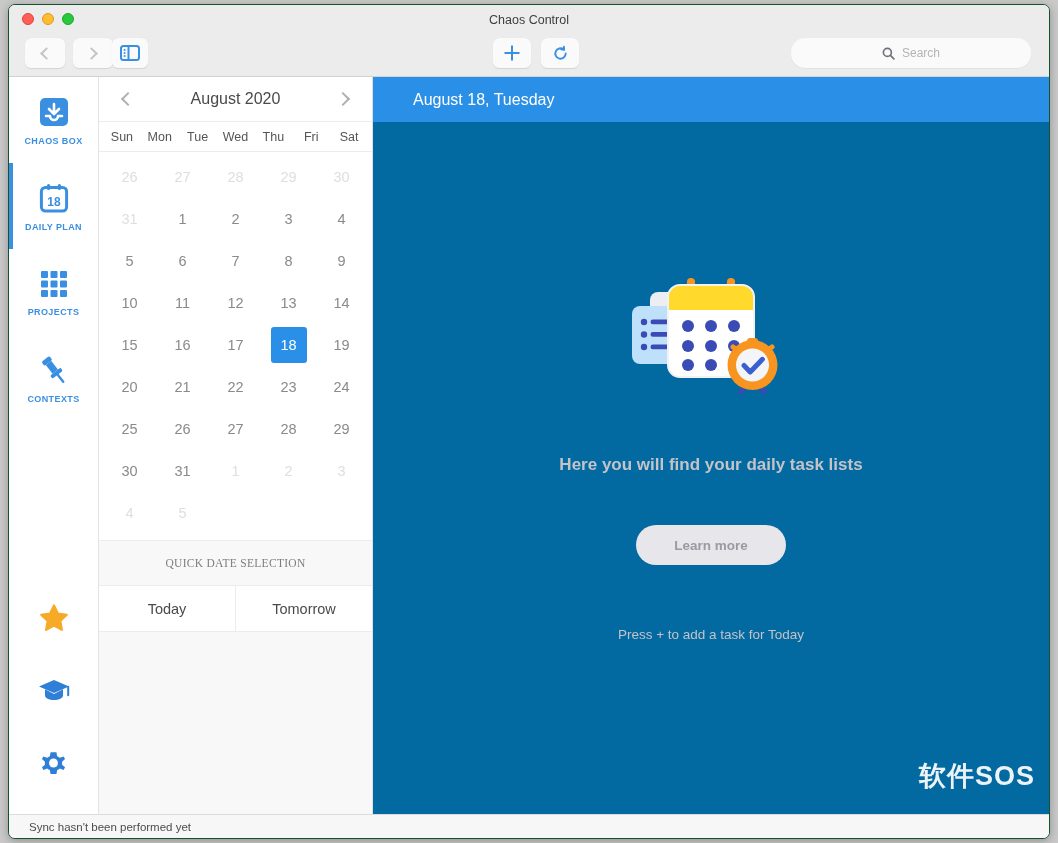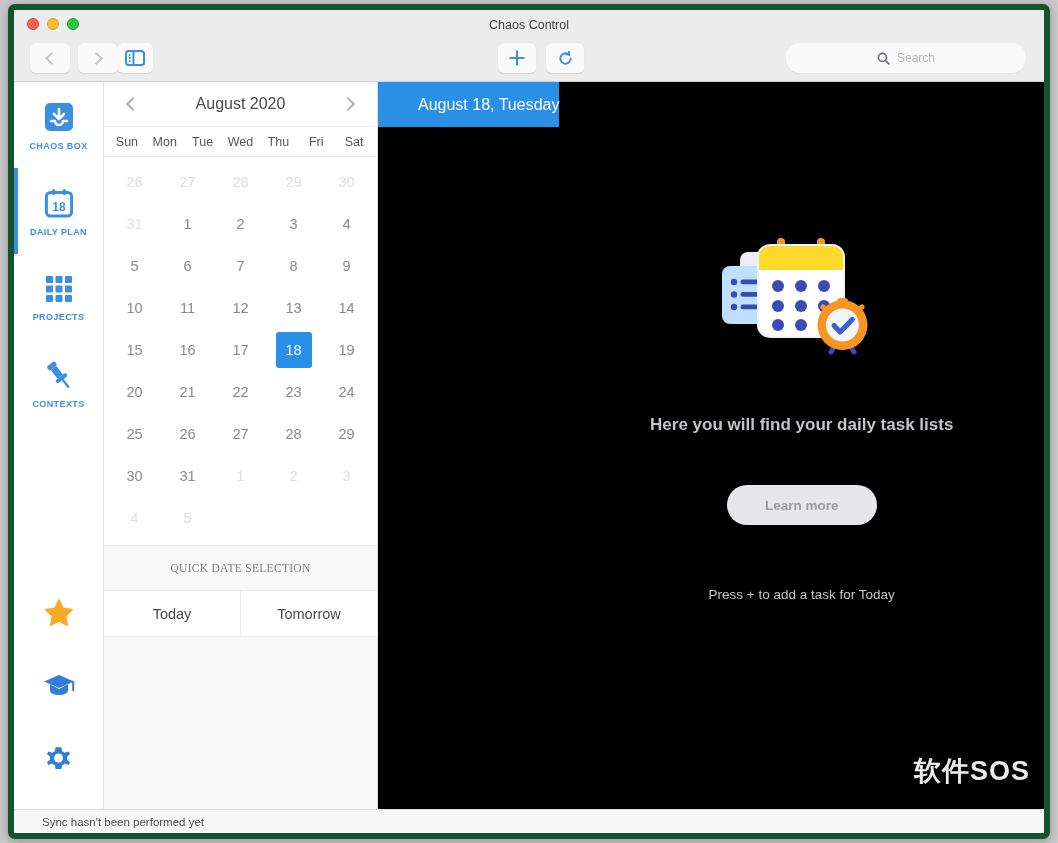--- a/index.html
+++ b/index.html
@@ -2,21 +2,21 @@
 <html><head>
 <meta charset="utf-8">
 <style>
   * { margin:0; padding:0; box-sizing:border-box; }
   html,body{ width:1058px; height:843px; background:#c9c9c9; font-family:"Liberation Sans", sans-serif; overflow:hidden; }
 
   .window{
     position:absolute; left:8px; top:4px; width:1042px; height:835px;
     background:#ffffff; border-radius:7px; overflow:hidden;
     box-shadow:0 2px 10px rgba(0,0,0,.28);
-    border:6px solid #14532d;
+    border:1px solid #14532d;
     display:flex; flex-direction:column;
   }
 
   
   .titlebar{
     height:72px; background:#ececec; position:relative; flex:0 0 auto;
     border-bottom:1px solid #d2d2d2;
   }
   .traffic{ position:absolute; left:13px; top:8px; display:flex; gap:8px; }
   .dot{ width:12px; height:12px; border-radius:50%; }
@@ -106,21 +106,21 @@
     height:46px; display:flex; align-items:center; justify-content:center;
     font-size:11.5px; color:#7d7d7d; letter-spacing:.3px;font-family:Liberation Serif, serif;
   }
   .qds-row{ display:flex; height:46px; border-bottom:1px solid #ececec; }
   .qds-btn{ flex:1; display:flex; align-items:center; justify-content:center;
             font-size:14.5px; color:#4a4a4a; cursor:default; }
   .qds-btn + .qds-btn{ border-left:1px solid #ececec; }
   .cal-fill{ flex:1 1 auto; background:#f8f8f8; }
 
   
-  .main{ flex:1 1 auto; display:flex; flex-direction:row; background:#000000; min-width:0; position:relative; }
+  .main{ flex:1 1 auto; display:flex; flex-direction:column; background:#0369a1; min-width:0; position:relative; }
   .day-head{
     height:45px; background:#2a8fe6; display:flex; align-items:center;
     padding-left:40px; flex:0 0 auto;
   }
   .day-head .t{ color:#fff; font-size:16px; }
 
   .empty{
     flex:1 1 auto; display:flex; flex-direction:column; align-items:center;
     padding-top:150px; position:relative;
   }
@@ -135,21 +135,21 @@
 
   .watermark{
     position:absolute; right:14px; bottom:20px;
     font-size:27px; font-weight:bold; color:rgba(255,255,255,.92);
     text-shadow:0 0 1px rgba(0,0,0,.03); letter-spacing:1px; user-select:none;
   }
 
   
   .status{
     height:24px; background:#f7f7f7; border-top:1px solid #dcdcdc;
-    display:flex; align-items:center; padding-left:28px; flex:0 0 auto;
+    display:flex; align-items:center; padding-left:20px; flex:0 0 auto;
   }
   .status span{ font-size:11.5px; color:#4d4d4d; }
 </style>
 </head>
 <body>
 
 <div class="window">
 
   <div class="titlebar">
     <div class="traffic">

